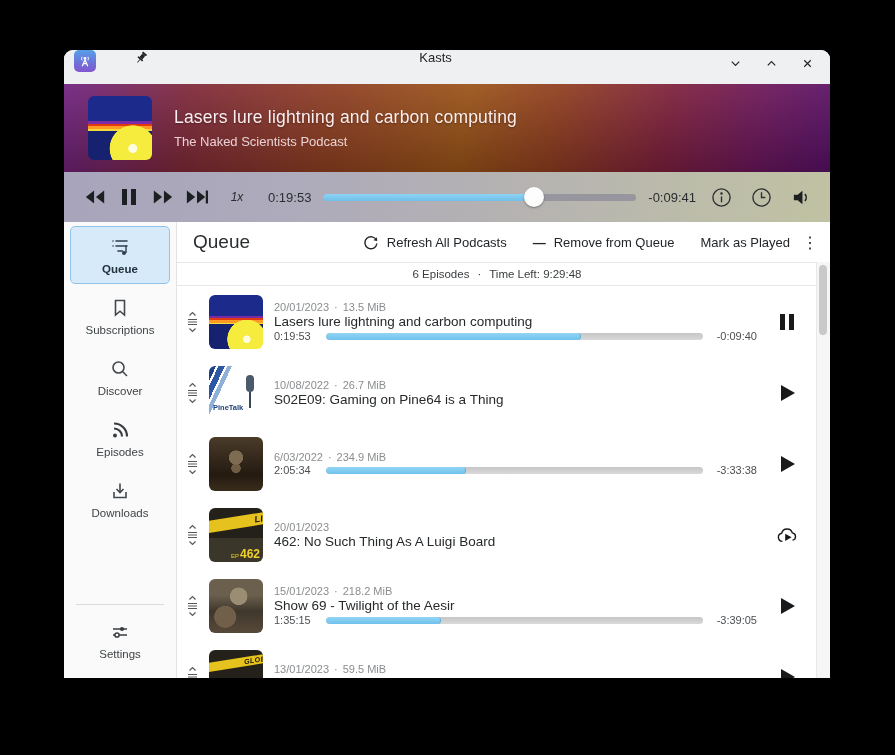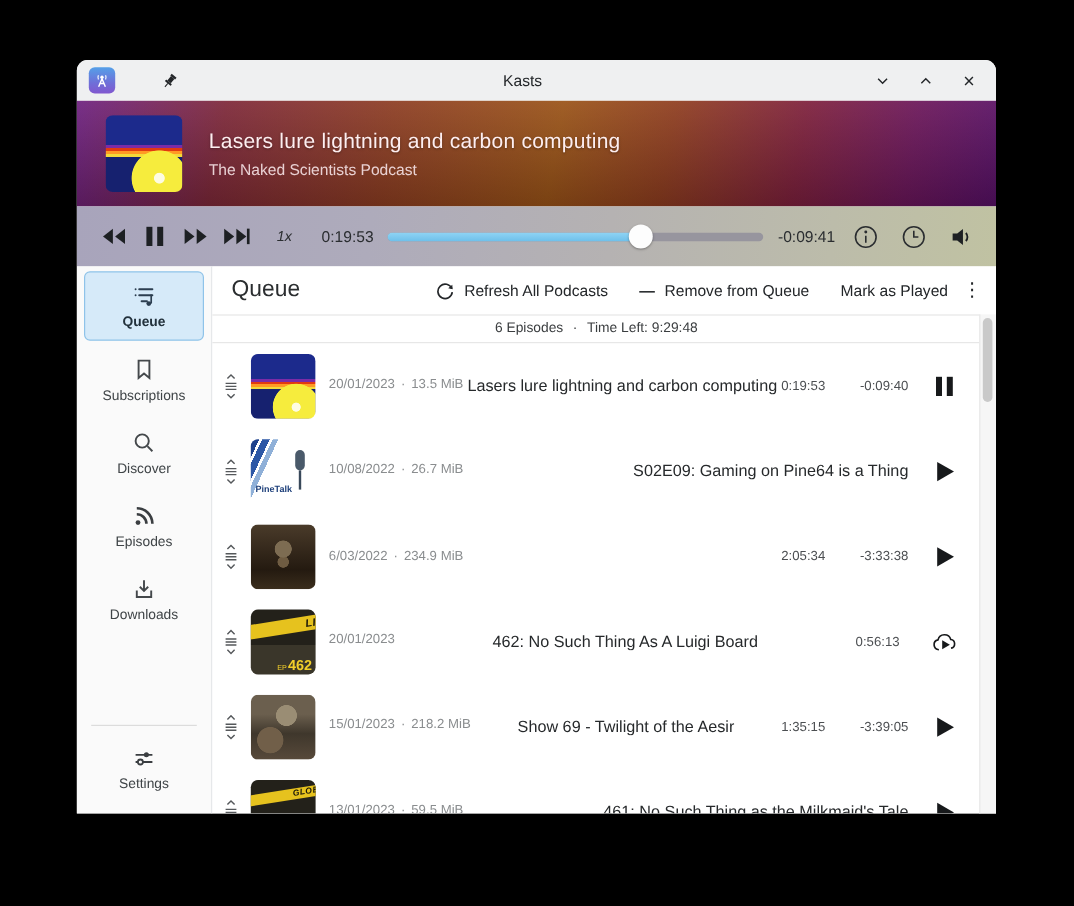--- a/index.html
+++ b/index.html
@@ -1,21 +1,21 @@
 <!DOCTYPE html>
 <html><head>
 <meta charset="utf-8">
 <style>
   html,body{margin:0;padding:0;background:#000;width:895px;height:755px;overflow:hidden;
     font-family:"Liberation Sans","DejaVu Sans",sans-serif;-webkit-font-smoothing:antialiased;}
   .stage{position:relative;width:895px;height:755px;background:#000;}
   .window{position:absolute;left:64px;top:50px;width:766px;height:628px;background:#fff;
     border-radius:9px 9px 0 0;overflow:hidden;display:flex;flex-direction:column;}
   
-  .titlebar{height:34px;background:#eff0f1;display:flex;align-items:center;padding:0 10px;flex:0 0 auto;gap:24px;}
+  .titlebar{height:34px;background:#eff0f1;display:flex;align-items:flex-start;padding:0 10px;flex:0 0 auto;gap:24px;}
   .appicon{width:22px;height:22px;border-radius:5px;background:linear-gradient(180deg,#55a0e8 0%,#6f6fd8 60%,#8257cf 100%);
     display:flex;align-items:center;justify-content:center;}
   .pin{margin-left:14px;display:flex;align-items:center;}
   .win-title{flex:1;text-align:center;font-size:13px;color:#232629;}
   .winbtns{display:flex;align-items:center;gap:10px;}
   .winbtn{width:26px;height:26px;display:flex;align-items:center;justify-content:center;border:none;background:transparent;padding:0;cursor:default;}
   
   .header{height:88px;flex:0 0 auto;display:flex;align-items:center;padding:0 24px;gap:22px;
     background:linear-gradient(180deg,rgba(255,255,255,.07),rgba(0,0,0,.22)),
       linear-gradient(100deg,#6e2180 0%,#7e2839 16%,#8d3d22 34%,#9a5317 52%,#8f3d1f 64%,#7e203c 78%,#6b165a 90%,#571066 100%);}
@@ -77,21 +77,21 @@
   .qtitle{font-size:19px;color:#2b2e30;font-weight:500;flex:0 0 auto;}
   .tspacer{flex:1;}
   .tact{display:flex;align-items:flex-end;gap:8px;font-size:13px;color:#232629;border:none;background:transparent;
     padding:4px 6px;margin-left:14px;cursor:default;}
   .toverflow{font-size:16px;color:#232629;border:none;background:transparent;width:24px;cursor:default;}
   .listhead{height:22px;flex:0 0 auto;border-top:1px solid #e7e7e7;border-bottom:1px solid #e7e7e7;
     display:flex;align-items:center;justify-content:center;gap:8px;font-size:11.5px;color:#3a3d3f;margin-right:13px;}
   .rows{flex:1;overflow:hidden;margin-right:13px;}
   .row{height:71px;display:flex;align-items:center;padding:0 8px 0 6px;gap:8px;}
   .drag{width:18px;display:flex;justify-content:center;color:#55585b;cursor:default;background:none;border:none;padding:0;}
-  .einfo{flex:1;display:flex;flex-direction:row;gap:1px;min-width:0;margin-left:3px;justify-content:space-between;}
+  .einfo{flex:1;display:flex;flex-direction:column;gap:1px;min-width:0;margin-left:3px;}
   .emeta{font-size:11px;color:#8a8d8f;display:flex;gap:5px;}
   .etitle{font-size:13.5px;color:#26292b;white-space:nowrap;overflow:hidden;}
   .eprog{display:flex;align-items:center;gap:8px;font-size:11px;color:#4c4f52;}
   .ebar{flex:1;height:7px;border-radius:4px;background:linear-gradient(180deg,#c6c6c6,#d9d9d9);position:relative;overflow:hidden;}
   .efill{position:absolute;left:0;top:0;bottom:0;border-radius:4px;background:linear-gradient(180deg,#92d5f4,#6fc2ec);border-right:1px solid #5fb0dc;}
   .epos{width:44px;flex:0 0 auto;}
   .erem{width:46px;text-align:right;flex:0 0 auto;}
   .act{width:44px;flex:0 0 auto;display:flex;align-items:center;justify-content:center;border:none;background:transparent;color:#17191b;cursor:default;}
   
   .sbar{position:absolute;top:40px;right:0;bottom:0;width:13px;background:#f6f6f6;border-left:1px solid #e8e8e8;}
@@ -438,23 +438,20 @@
             </button>
             <div class="art art-54 art-dark-banner">
               <span class="banner">LIVE</span>
               <span class="ep-num"><small>EP</small><span>462</span></span>
             </div>
             <div class="einfo">
               <div class="emeta">
                   <span>20/01/2023</span>
                 </div>
               <div class="etitle">462: No Such Thing As A Luigi Board</div>
-              <div class="eprog">
-                <span class="epos">0:56:13</span>
-              </div>
             </div>
             <button class="act">
               <svg width="22" height="18" viewBox="0 0 24 19">
                   <path d="M7 16.5 a4.5 4.5 0 0 1 -0.8 -8.9 a6 6 0 0 1 11.6 -0.4 a4 4 0 0 1 0.2 7.9" fill="none" stroke="#17191b" stroke-width="1.5"></path>
                 <path d="M10 8 L17 12 L10 16 Z" fill="#17191b"></path>
                 </svg>
             </button>
           </div>
 
           <div class="row">

